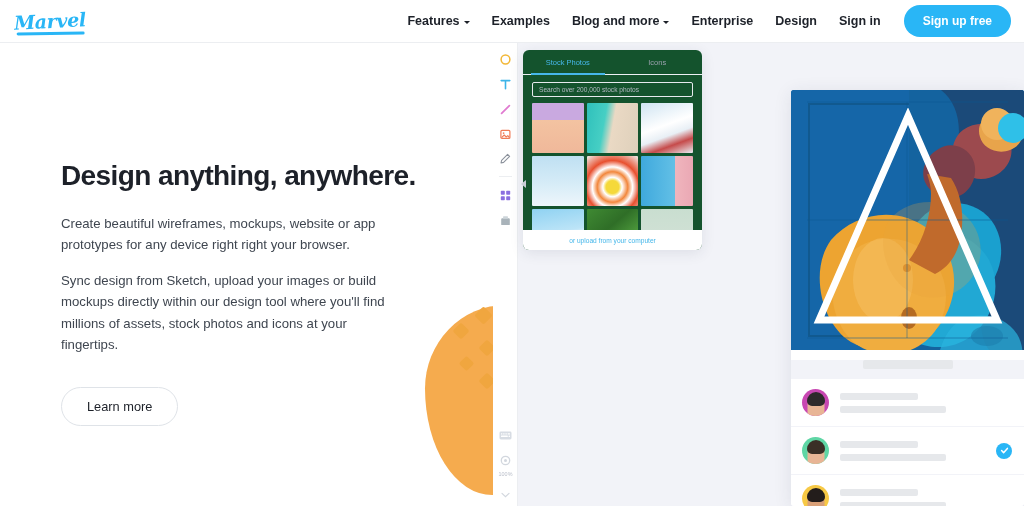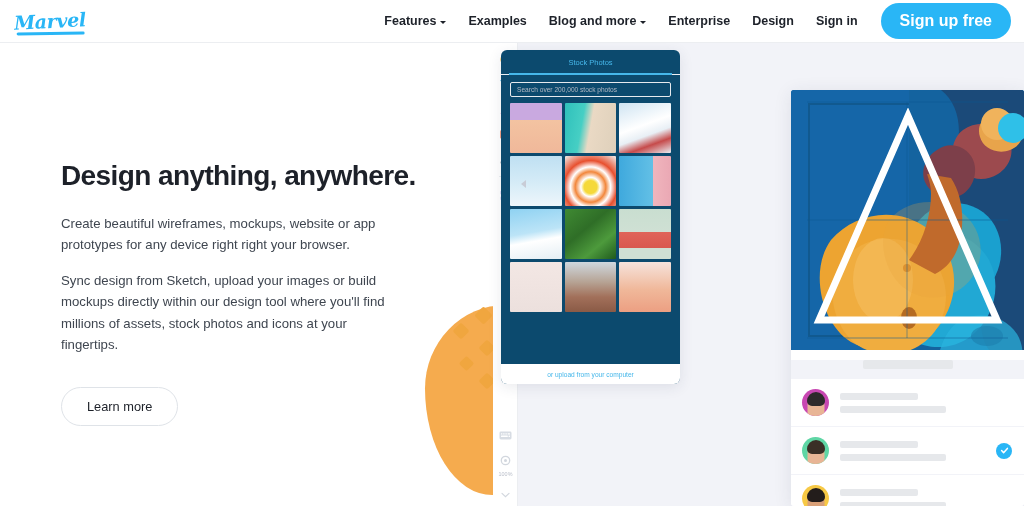--- a/index.html
+++ b/index.html
@@ -61,21 +61,21 @@
     width: 0; height: 0;
     border-left: 3.2px solid transparent;
     border-right: 3.2px solid transparent;
     border-top: 3.8px solid #1d2129;
     position: relative; top: 1px;
   }
   .signup-btn {
     margin-left: 12px;
     background: #29b6f6;
     color: #fff;
-    font-size: 16px;
+    font-size: 12px;
     font-weight: 700;
     border: none;
     border-radius: 20px;
     padding: 9px 19px;
     cursor: pointer;
     font-family: "Liberation Sans", sans-serif;
   }
 
   
   .hero {
@@ -175,23 +175,23 @@
   .zoom-label {
     font-size: 5.4px;
     color: #b9bec9;
     letter-spacing: 0.1px;
     margin-top: 4px;
   }
 
   
   .panel {
     position: absolute;
-    left: 501px; top: 50px;
-    width: 179px; height: 334px;
-    background: #0c4a6e;
+    left: 523px; top: 50px;
+    width: 179px; height: 200px;
+    background: #14532d;
     border-radius: 6px;
     box-shadow: 0 3px 14px rgba(40,50,80,0.10);
     z-index: 20;
     overflow: hidden;
   }
   .panel-tabs {
     display: flex;
     height: 25px;
     border-bottom: 1px solid #eef0f4;
   }
@@ -436,20 +436,21 @@
             <path d="M1 1.4L4.5 4.6 8 1.4" fill="none" stroke="#d2d7de" stroke-width="1.2" stroke-linecap="round"></path>
           </svg>
       </div>
     </div>
   </div>
 
   <div class="panel-handle"></div>
   <div class="panel">
     <div class="panel-tabs">
       <div class="panel-tab active">Stock Photos</div>
+      <div class="panel-tab">Icons</div>
     </div>
     <div class="panel-search">Search over 200,000 stock photos</div>
     <div class="photo-grid" id="photo-grid">
         <div class="thumb" style="background: linear-gradient(rgb(201, 169, 224) 0%, rgb(201, 169, 224) 34%, rgb(243, 195, 161) 34%, rgb(240, 184, 154) 100%);"></div>
         <div class="thumb" style="background: linear-gradient(100deg, rgb(47, 192, 187) 0%, rgb(70, 207, 196) 34%, rgb(234, 217, 196) 50%, rgb(222, 208, 187) 100%);"></div>
         <div class="thumb" style="background: linear-gradient(160deg, rgb(207, 228, 242) 0%, rgb(255, 255, 255) 45%, rgb(232, 239, 245) 62%, rgb(198, 75, 75) 78%, rgb(233, 238, 244) 100%);"></div>
         <div class="thumb" style="background: linear-gradient(rgb(191, 224, 242) 0%, rgb(214, 236, 247) 55%, rgb(238, 246, 251) 100%);"></div>
         <div class="thumb" style="background: radial-gradient(circle at 50% 62%, rgb(245, 217, 58) 0%, rgb(245, 217, 58) 16%, rgb(255, 255, 255) 24%, rgb(242, 135, 60) 38%, rgb(255, 255, 255) 50%, rgb(232, 80, 47) 66%, rgb(240, 240, 238) 100%);"></div>
         <div class="thumb" style="background: linear-gradient(90deg, rgb(63, 169, 221) 0%, rgb(99, 192, 230) 66%, rgb(240, 181, 189) 66%, rgb(234, 168, 180) 100%);"></div>
         <div class="thumb" style="background: linear-gradient(170deg, rgb(143, 210, 242) 0%, rgb(188, 228, 247) 46%, rgb(255, 255, 255) 62%, rgb(228, 238, 244) 100%);"></div>

